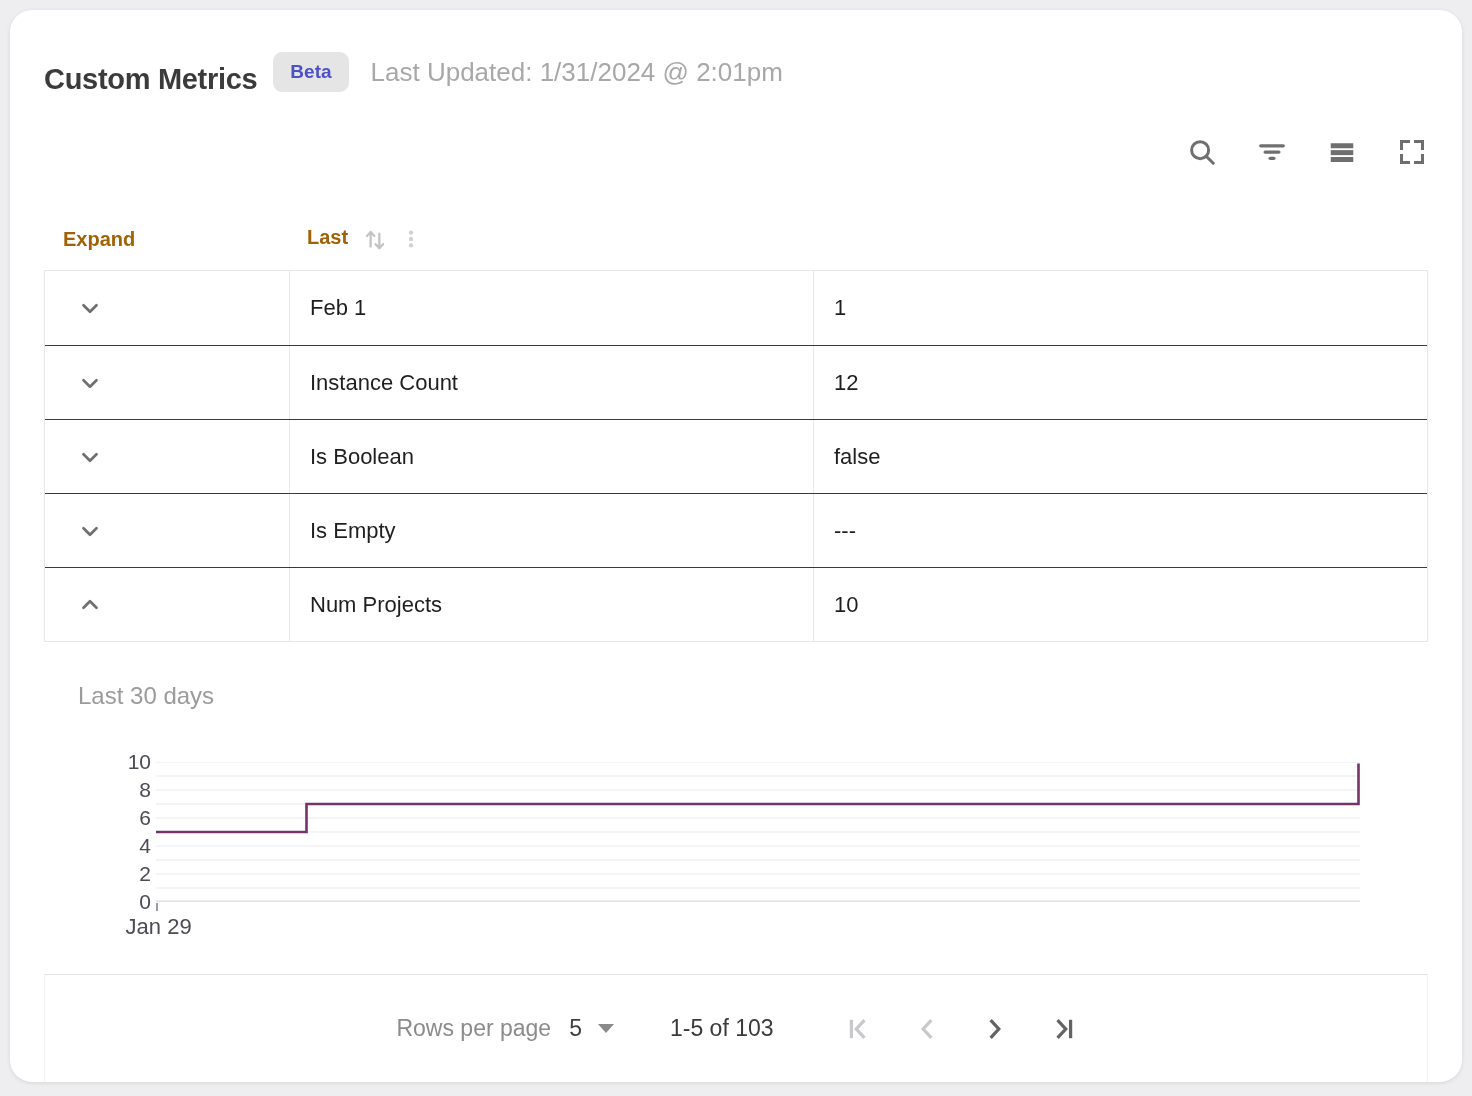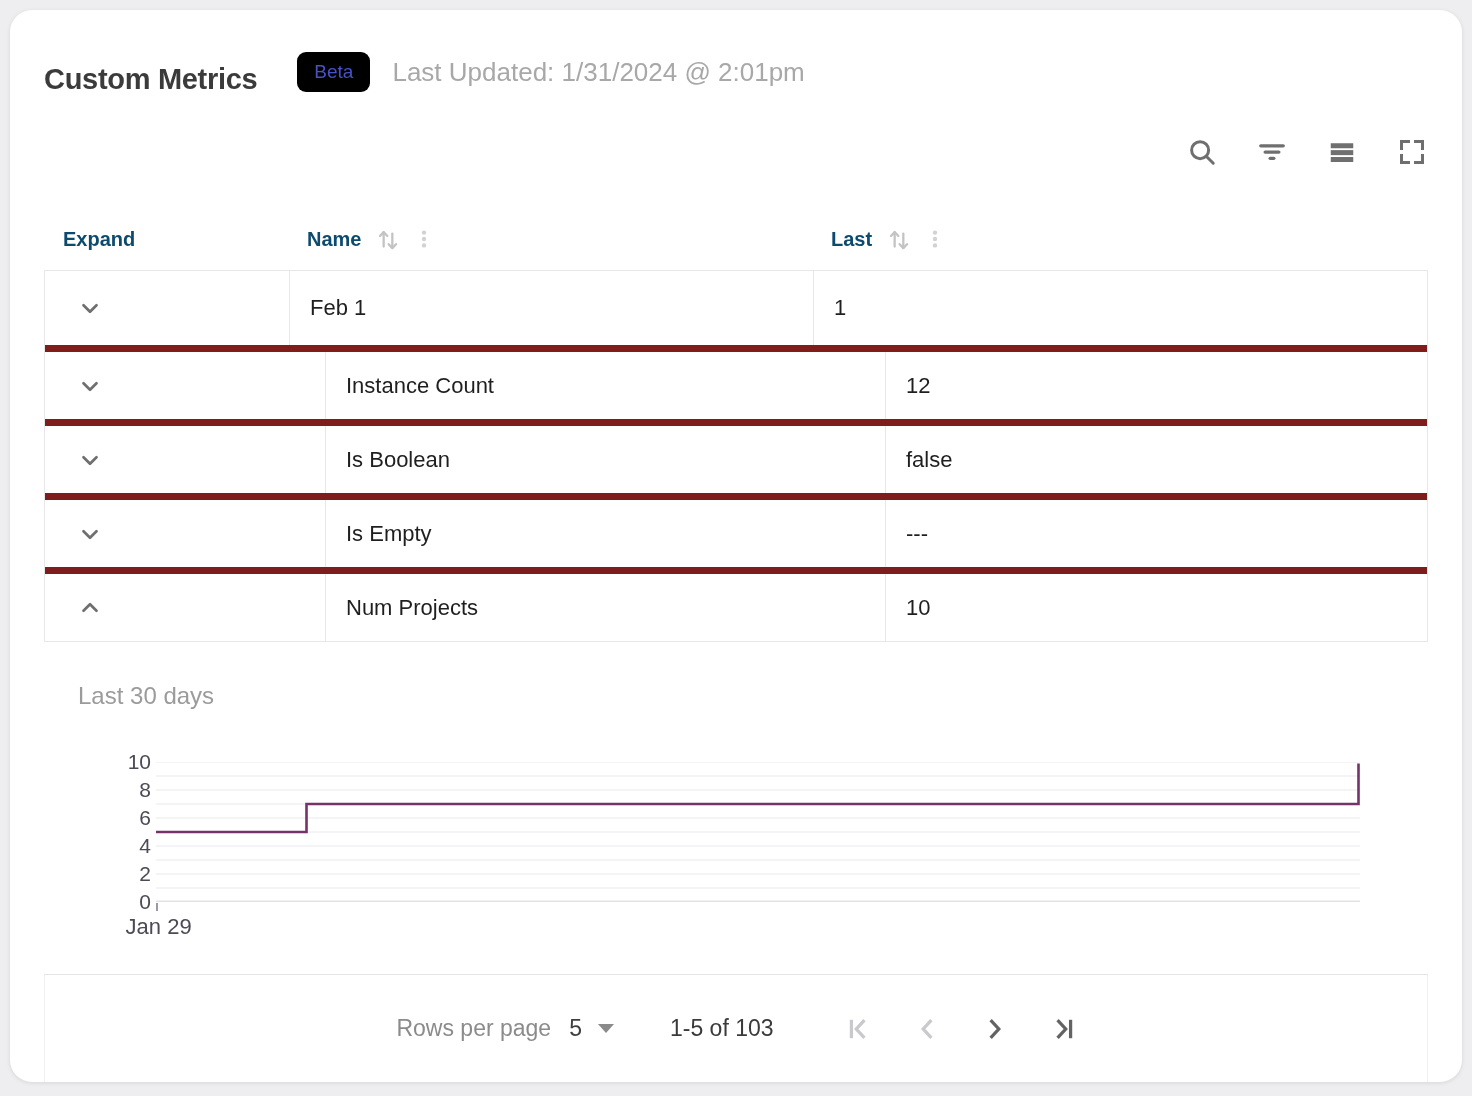--- a/index.html
+++ b/index.html
@@ -15,36 +15,36 @@
     background:#ffffff; border-radius:22px;
     box-shadow:0 1px 4px rgba(0,0,0,.10);
     display:flex; flex-direction:column;
     padding:0 34px;
     overflow:hidden;
   }
   
   .hdr { display:flex; align-items:center; margin-top:38px; }
   .title { font-size:29px; font-weight:700; color:#3b3b3b; letter-spacing:-.3px;margin-top:15px; }
   .badge {
-    margin-left:40px; background:#000000; color:#4a50c6;
-    font-size:19px; font-weight:400; padding:9px 17px; border-radius:9px;
+    margin-left:16px; background:#e5e5e5; color:#4a50c6;
+    font-size:19px; font-weight:700; padding:9px 17px; border-radius:9px;
   }
   .updated { margin-left:22px; font-size:26px; color:#a8a8a8; }
   
   .toolbar { display:flex; justify-content:flex-end; align-items:center; gap:38px; margin-top:40px; height:32px; }
   .tb-btn { width:32px; height:32px; display:flex; align-items:center; justify-content:center; color:#6f6f6f; cursor:pointer; }
   
   .grid3 { display:grid; grid-template-columns:244px 524px 1fr; }
   .thead { margin-top:40px; height:62px; align-items:center; }
-  .th { display:flex; align-items:center; padding-left:19px; font-size:20px; font-weight:700; color:#0c4a6e; }
+  .th { display:flex; padding-left:19px; font-size:20px; font-weight:700; color:#a16207; }
   .th .sort { margin-left:14px; color:#c3c3c3; display:flex; }
   .th .kebab { margin-left:12px; color:#d2d2d2; display:flex; }
   .tbody { border:1px solid #e7e7e9; }
   .t-row { height:74px; align-items:center; }
-  .t-row + .t-row { border-top:7px solid #7f1d1d;gap:36px; }
+  .t-row + .t-row { border-top:1px solid #7f1d1d; }
   .cell { height:100%; display:flex; align-items:center; font-size:22px; color:#1f1f1f; }
   .cell-expand { padding-left:32px; }
   .cell-name, .cell-value { border-left:1px solid #e7e7e9; padding-left:20px; }
   .chev { color:#6f6f6f; display:flex; }
   .chev.up { transform:rotate(180deg); }
   .expand-btn { background:none; border:none; cursor:pointer; display:flex; }
   
   .panel { padding-left:34px; }
   .panel-title { margin-top:40px; font-size:24px; color:#9b9b9b; }
   .chart-row { display:flex; margin-top:52px; margin-left:22px; margin-right:68px; }
@@ -111,38 +111,20 @@
         <path d="M15 3 H21 V9"></path>
         <path d="M9 21 H3 V15"></path>
         <path d="M15 21 H21 V15"></path>
       </svg>
     </div>
   </div>
 
   <div class="grid3 thead">
     <div class="th">
       <span>Expand</span>
-    </div>
-    <div class="th">
-      <span>Name</span>
-      <span class="sort">
-        <svg width="26" height="26" viewBox="0 0 24 24" fill="none" stroke="currentColor" stroke-width="2.1" stroke-linecap="round" stroke-linejoin="round">
-          <path d="M8 19 V6"></path>
-            <path d="M4.6 9.2 L8 5.6 L11.4 9.2"></path>
-          <path d="M16 7 V20"></path>
-            <path d="M12.6 16.8 L16 20.4 L19.4 16.8"></path>
-        </svg>
-      </span>
-      <span class="kebab">
-        <svg width="22" height="26" viewBox="0 0 24 24" fill="currentColor">
-          <circle cx="12" cy="5" r="2.4"></circle>
-            <circle cx="12" cy="12" r="2.4"></circle>
-            <circle cx="12" cy="19" r="2.4"></circle>
-        </svg>
-      </span>
     </div>
     <div class="th">
       <span>Last</span>
       <span class="sort">
         <svg width="26" height="26" viewBox="0 0 24 24" fill="none" stroke="currentColor" stroke-width="2.1" stroke-linecap="round" stroke-linejoin="round">
           <path d="M8 19 V6"></path>
             <path d="M4.6 9.2 L8 5.6 L11.4 9.2"></path>
           <path d="M16 7 V20"></path>
             <path d="M12.6 16.8 L16 20.4 L19.4 16.8"></path>
         </svg>

